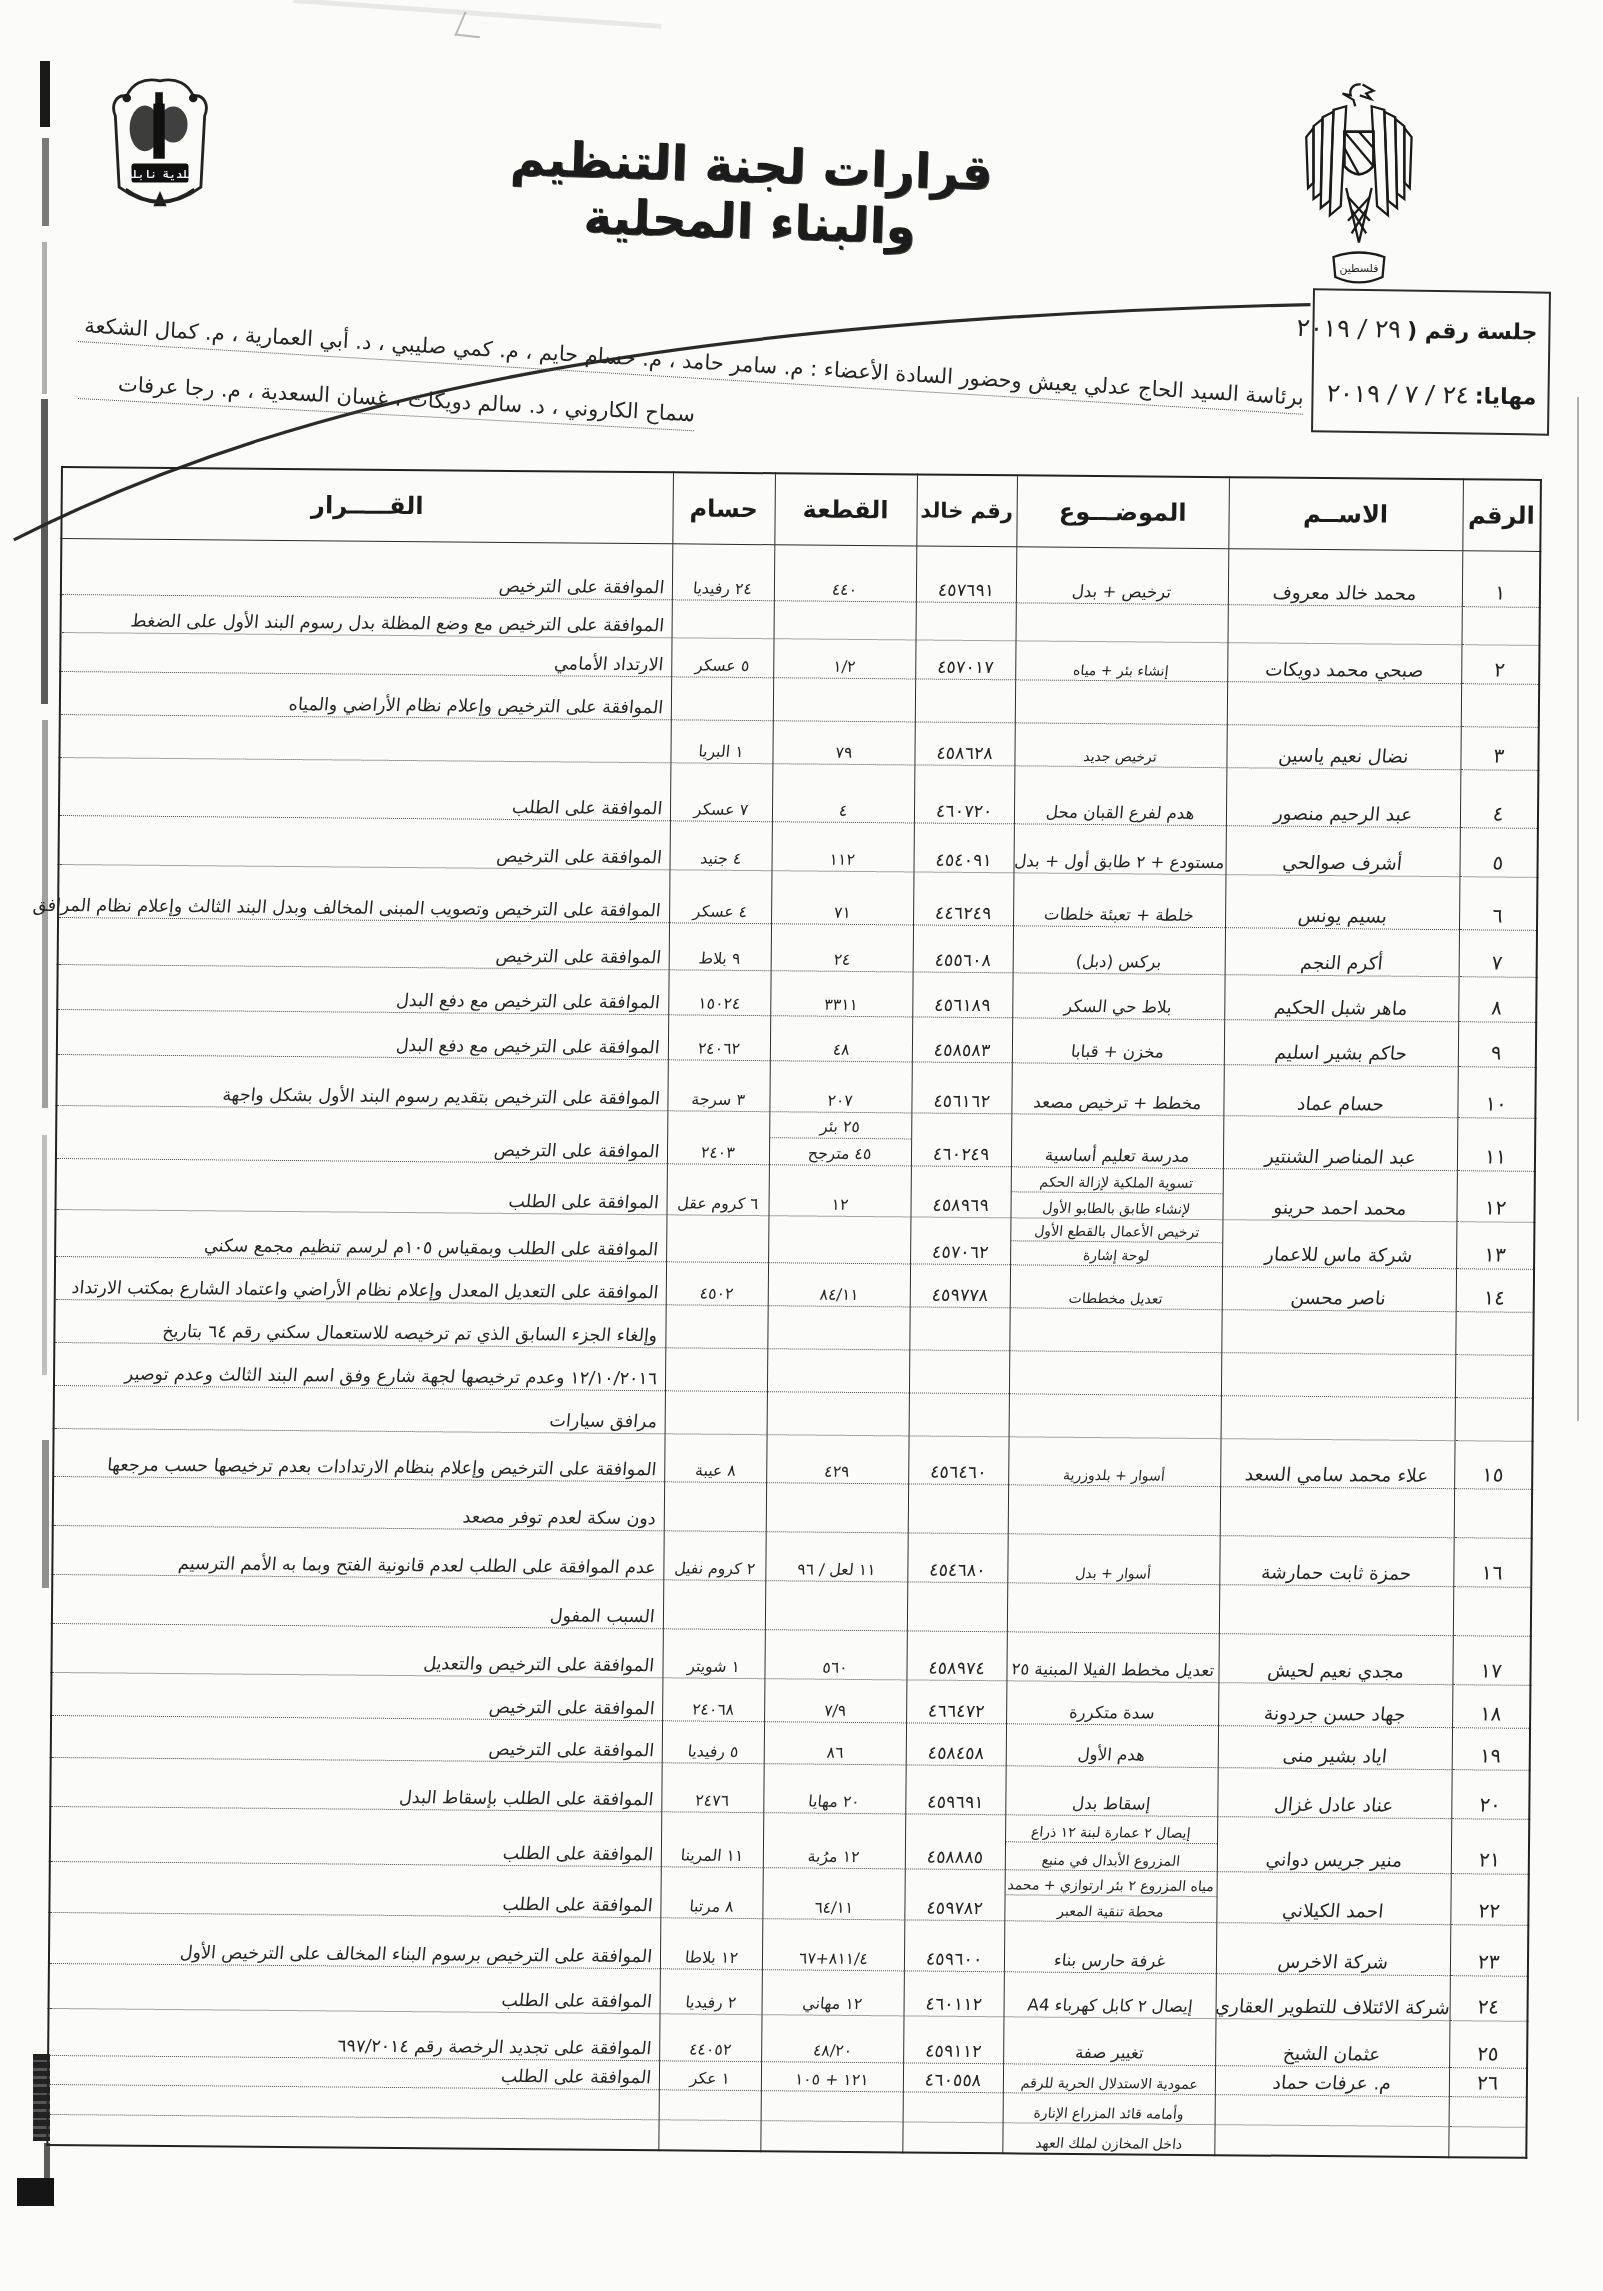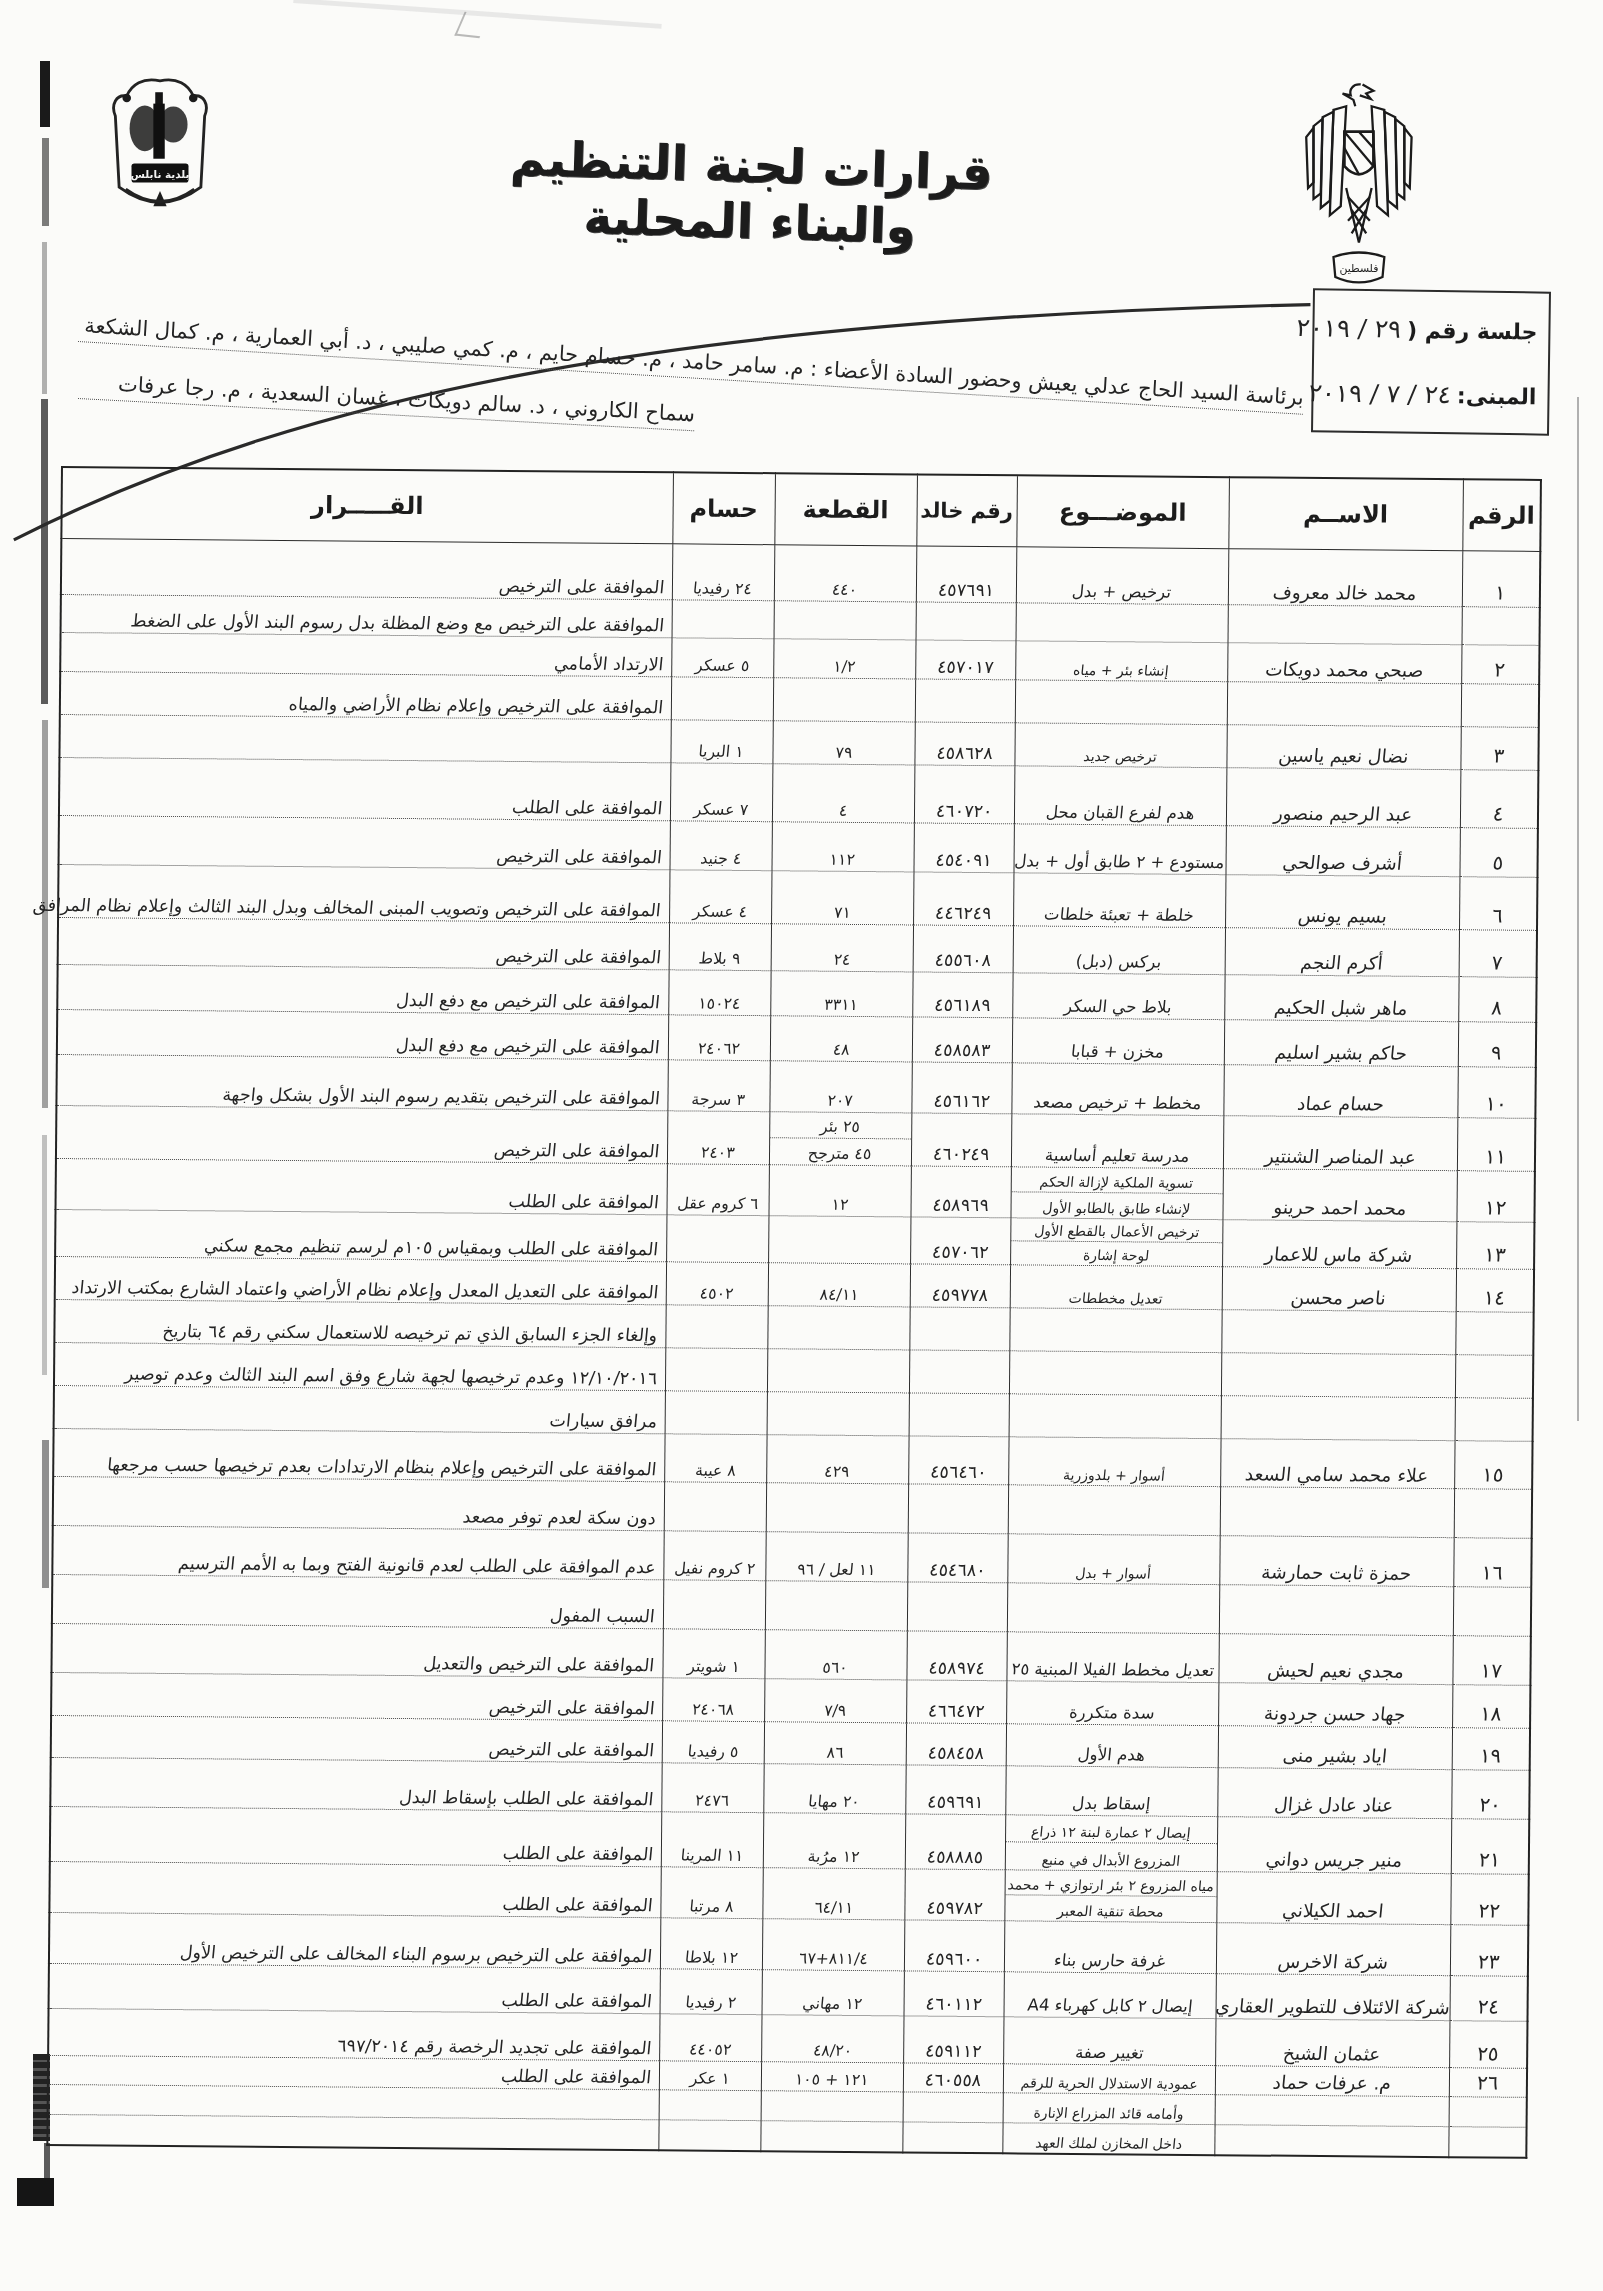--- a/index.html
+++ b/index.html
@@ -6,21 +6,21 @@
   .page{position:relative;width:1603px;height:2292px;background:#fbfbf9;overflow:hidden;
         font-family:"DejaVu Sans",sans-serif;color:#1c1c1c;}
 
   
   .art{position:absolute;}
   .streak{background:#d9d9d9;opacity:.55;transform:rotate(4deg);}
   .checkmark{width:24px;height:22px;border-left:2.8px solid #6a6a6a;border-bottom:2.8px solid #6a6a6a;
              transform:skewX(-18deg) rotate(6deg);opacity:.45;}
 
   
-  .stamp{position:absolute;left:103px;top:74px;width:114px;height:159px;}
+  .stamp{position:absolute;left:103px;top:74px;width:114px;height:159px;font-family:Liberation Mono, monospace;}
   .title{position:absolute;left:432px;top:137px;width:637px;margin:0;text-align:center;
          font-size:48px;font-weight:bold;transform:rotate(1.8deg);letter-spacing:-0.9px;
          text-shadow:0.9px 0.9px 0 #444;}
   .eagle{position:absolute;left:1289px;top:79px;width:138px;height:218px;}
 
   .session-box{position:absolute;left:1312px;top:290px;width:238px;height:144px;
                border:2.8px solid #2c2c2c;transform:rotate(.8deg);box-sizing:border-box;
                display:flex;flex-direction:column;justify-content:space-around;padding:5.5px 11px;}
   .session-line{display:flex;align-items:baseline;gap:5.5px;white-space:nowrap;}
   .printed{font-weight:bold;font-size:22px;}
@@ -122,21 +122,21 @@
       <text x="76" y="213" text-anchor="middle" font-size="12" fill="#1b1b1b">فلسطين</text>
     </svg>
   </div>
 
   <div class="session-box">
     <div class="session-line">
       <span class="printed">جلسة رقم (</span>
       <span class="hw big">٢٩ / ٢٠١٩</span>
     </div>
     <div class="session-line">
-      <span class="printed">المبنى:</span>
+      <span class="printed">مهايا:</span>
       <span class="hw big">٢٤ / ٧ / ٢٠١٩</span>
     </div>
   </div>
 
   <svg class="sweep" width="1603" height="646" viewBox="0 0 1737 700">
     <path d="M 15 585 C 340 420, 760 345, 1420 330" stroke="#2a2a2a" stroke-width="3.5" fill="none"></path>
   </svg>
 
   <div class="att att1 hw">برئاسة السيد الحاج عدلي يعيش وحضور السادة الأعضاء : م. سامر حامد ، م. حسام حايم ، م. كمي صليبي ، د. أبي العمارية ، م. كمال الشكعة</div>
   <div class="att att2 hw">سماح الكاروني ، د. سالم دويكات ، غسان السعدية ، م. رجا عرفات</div>

